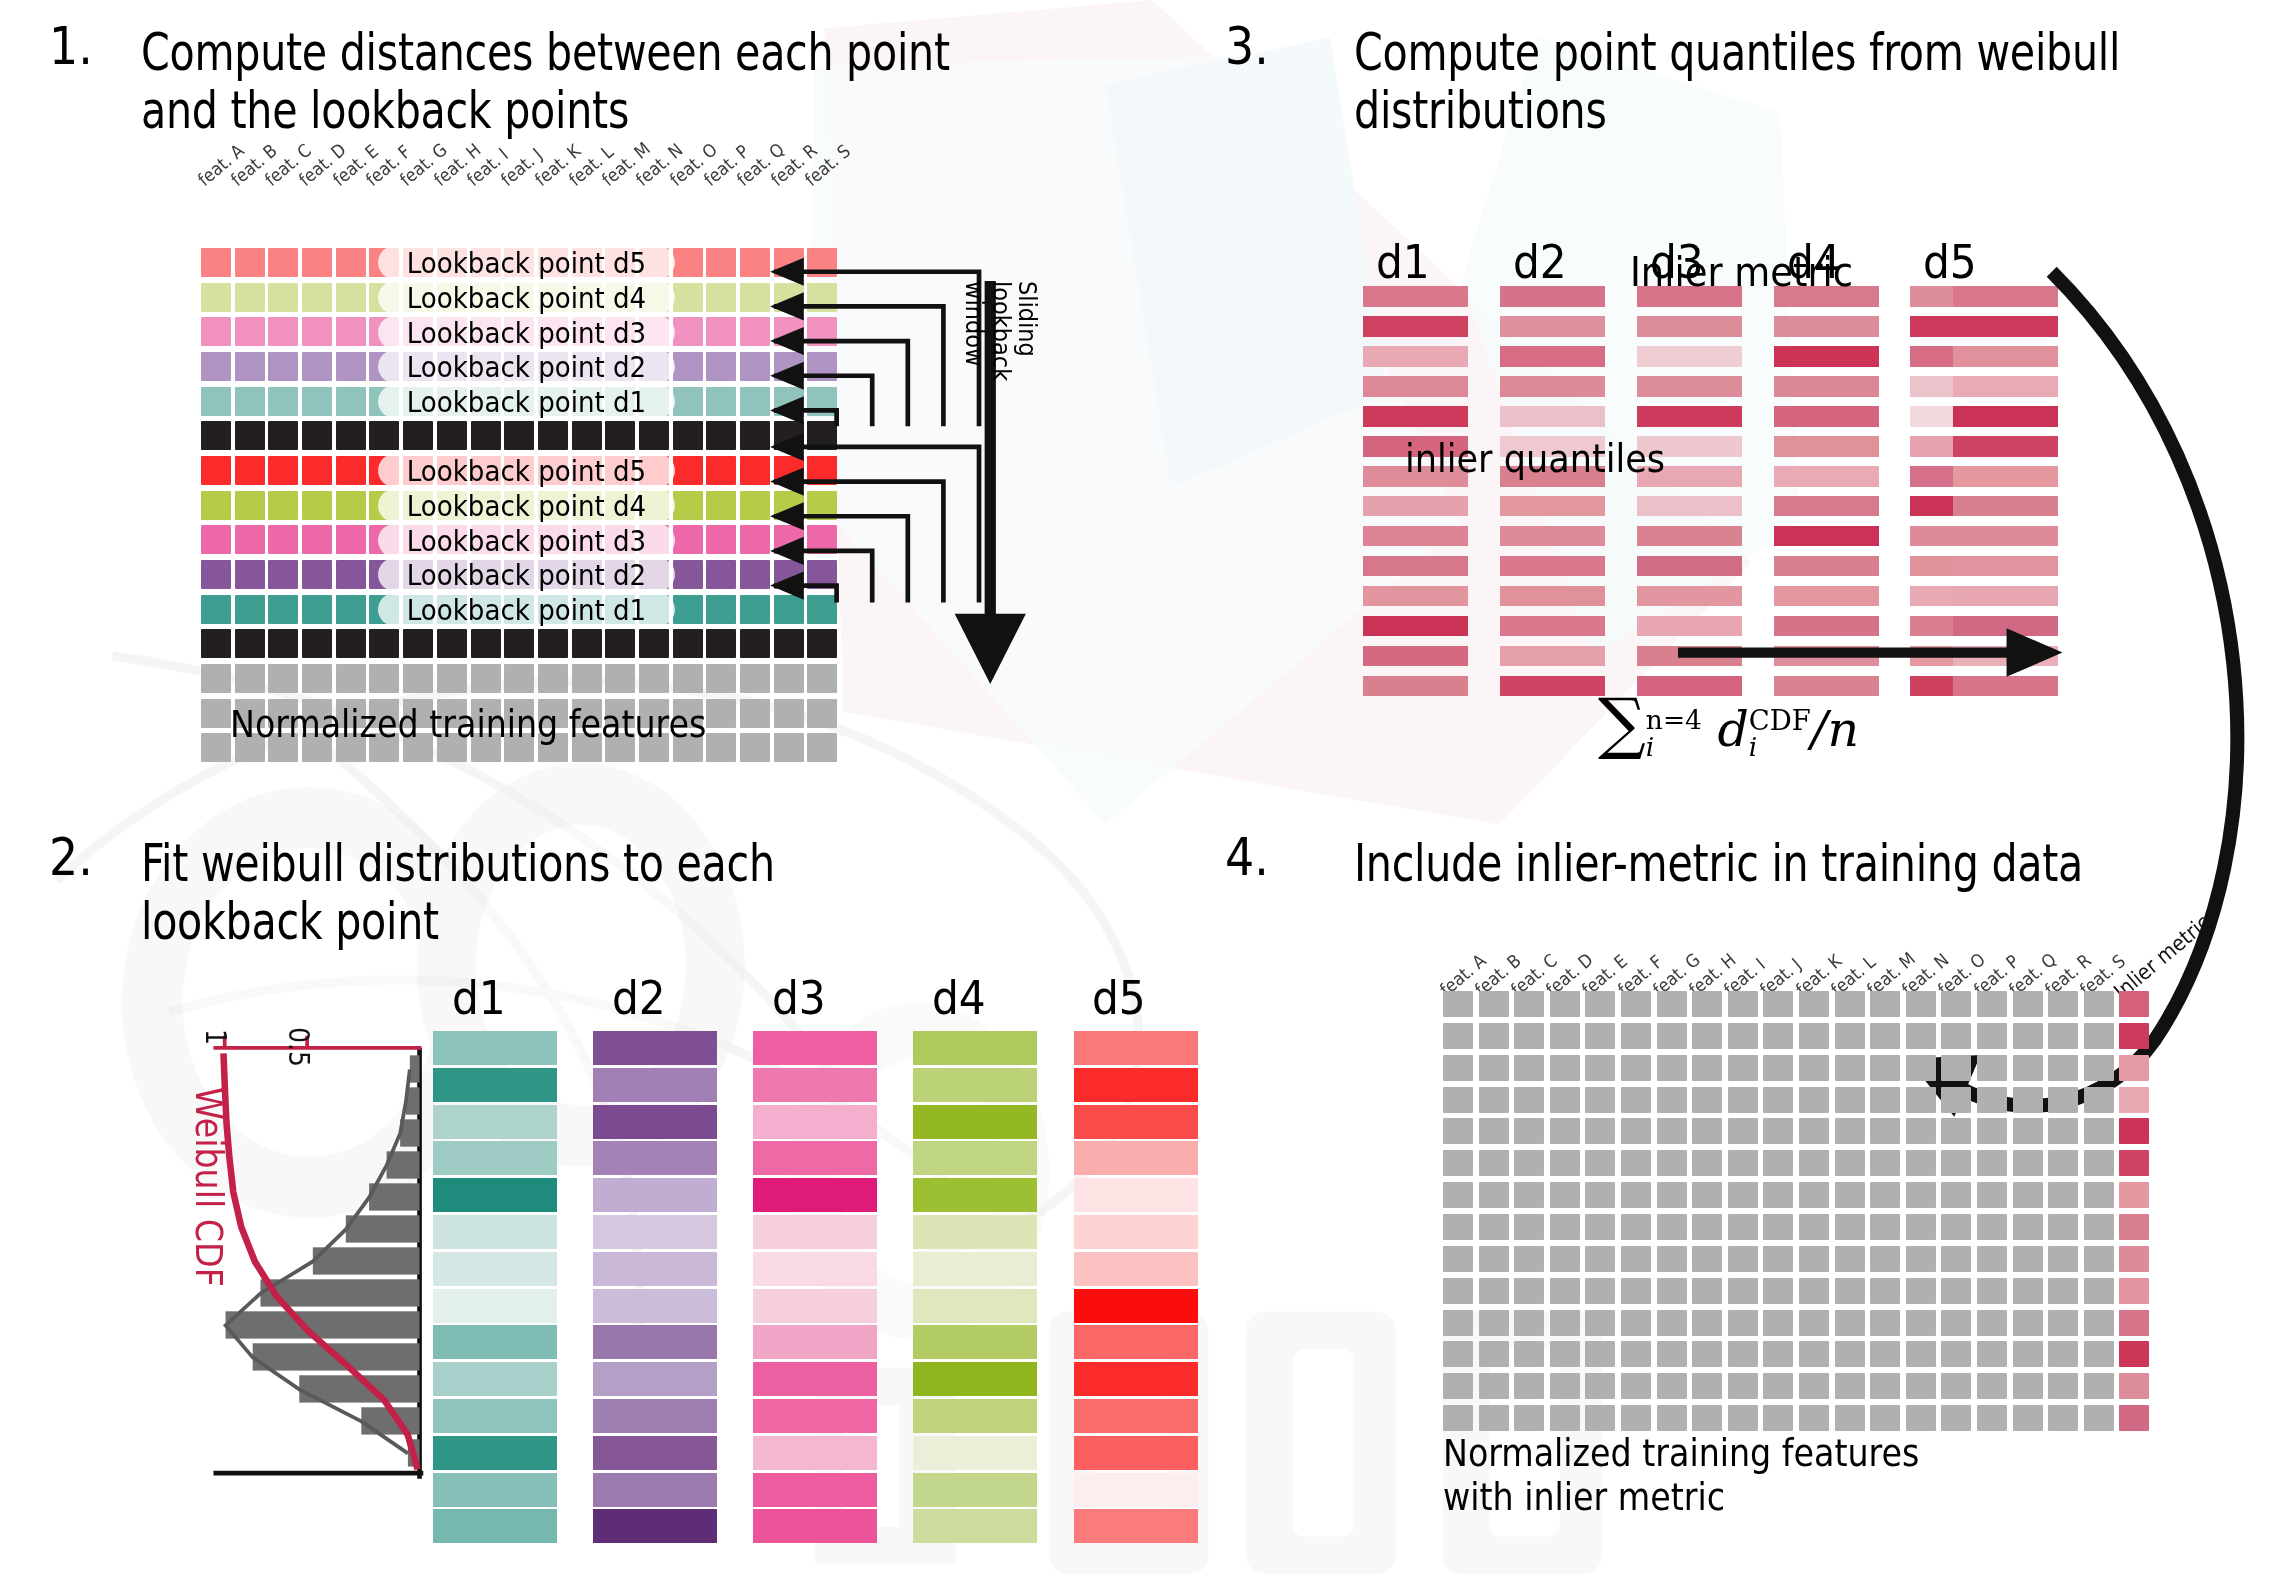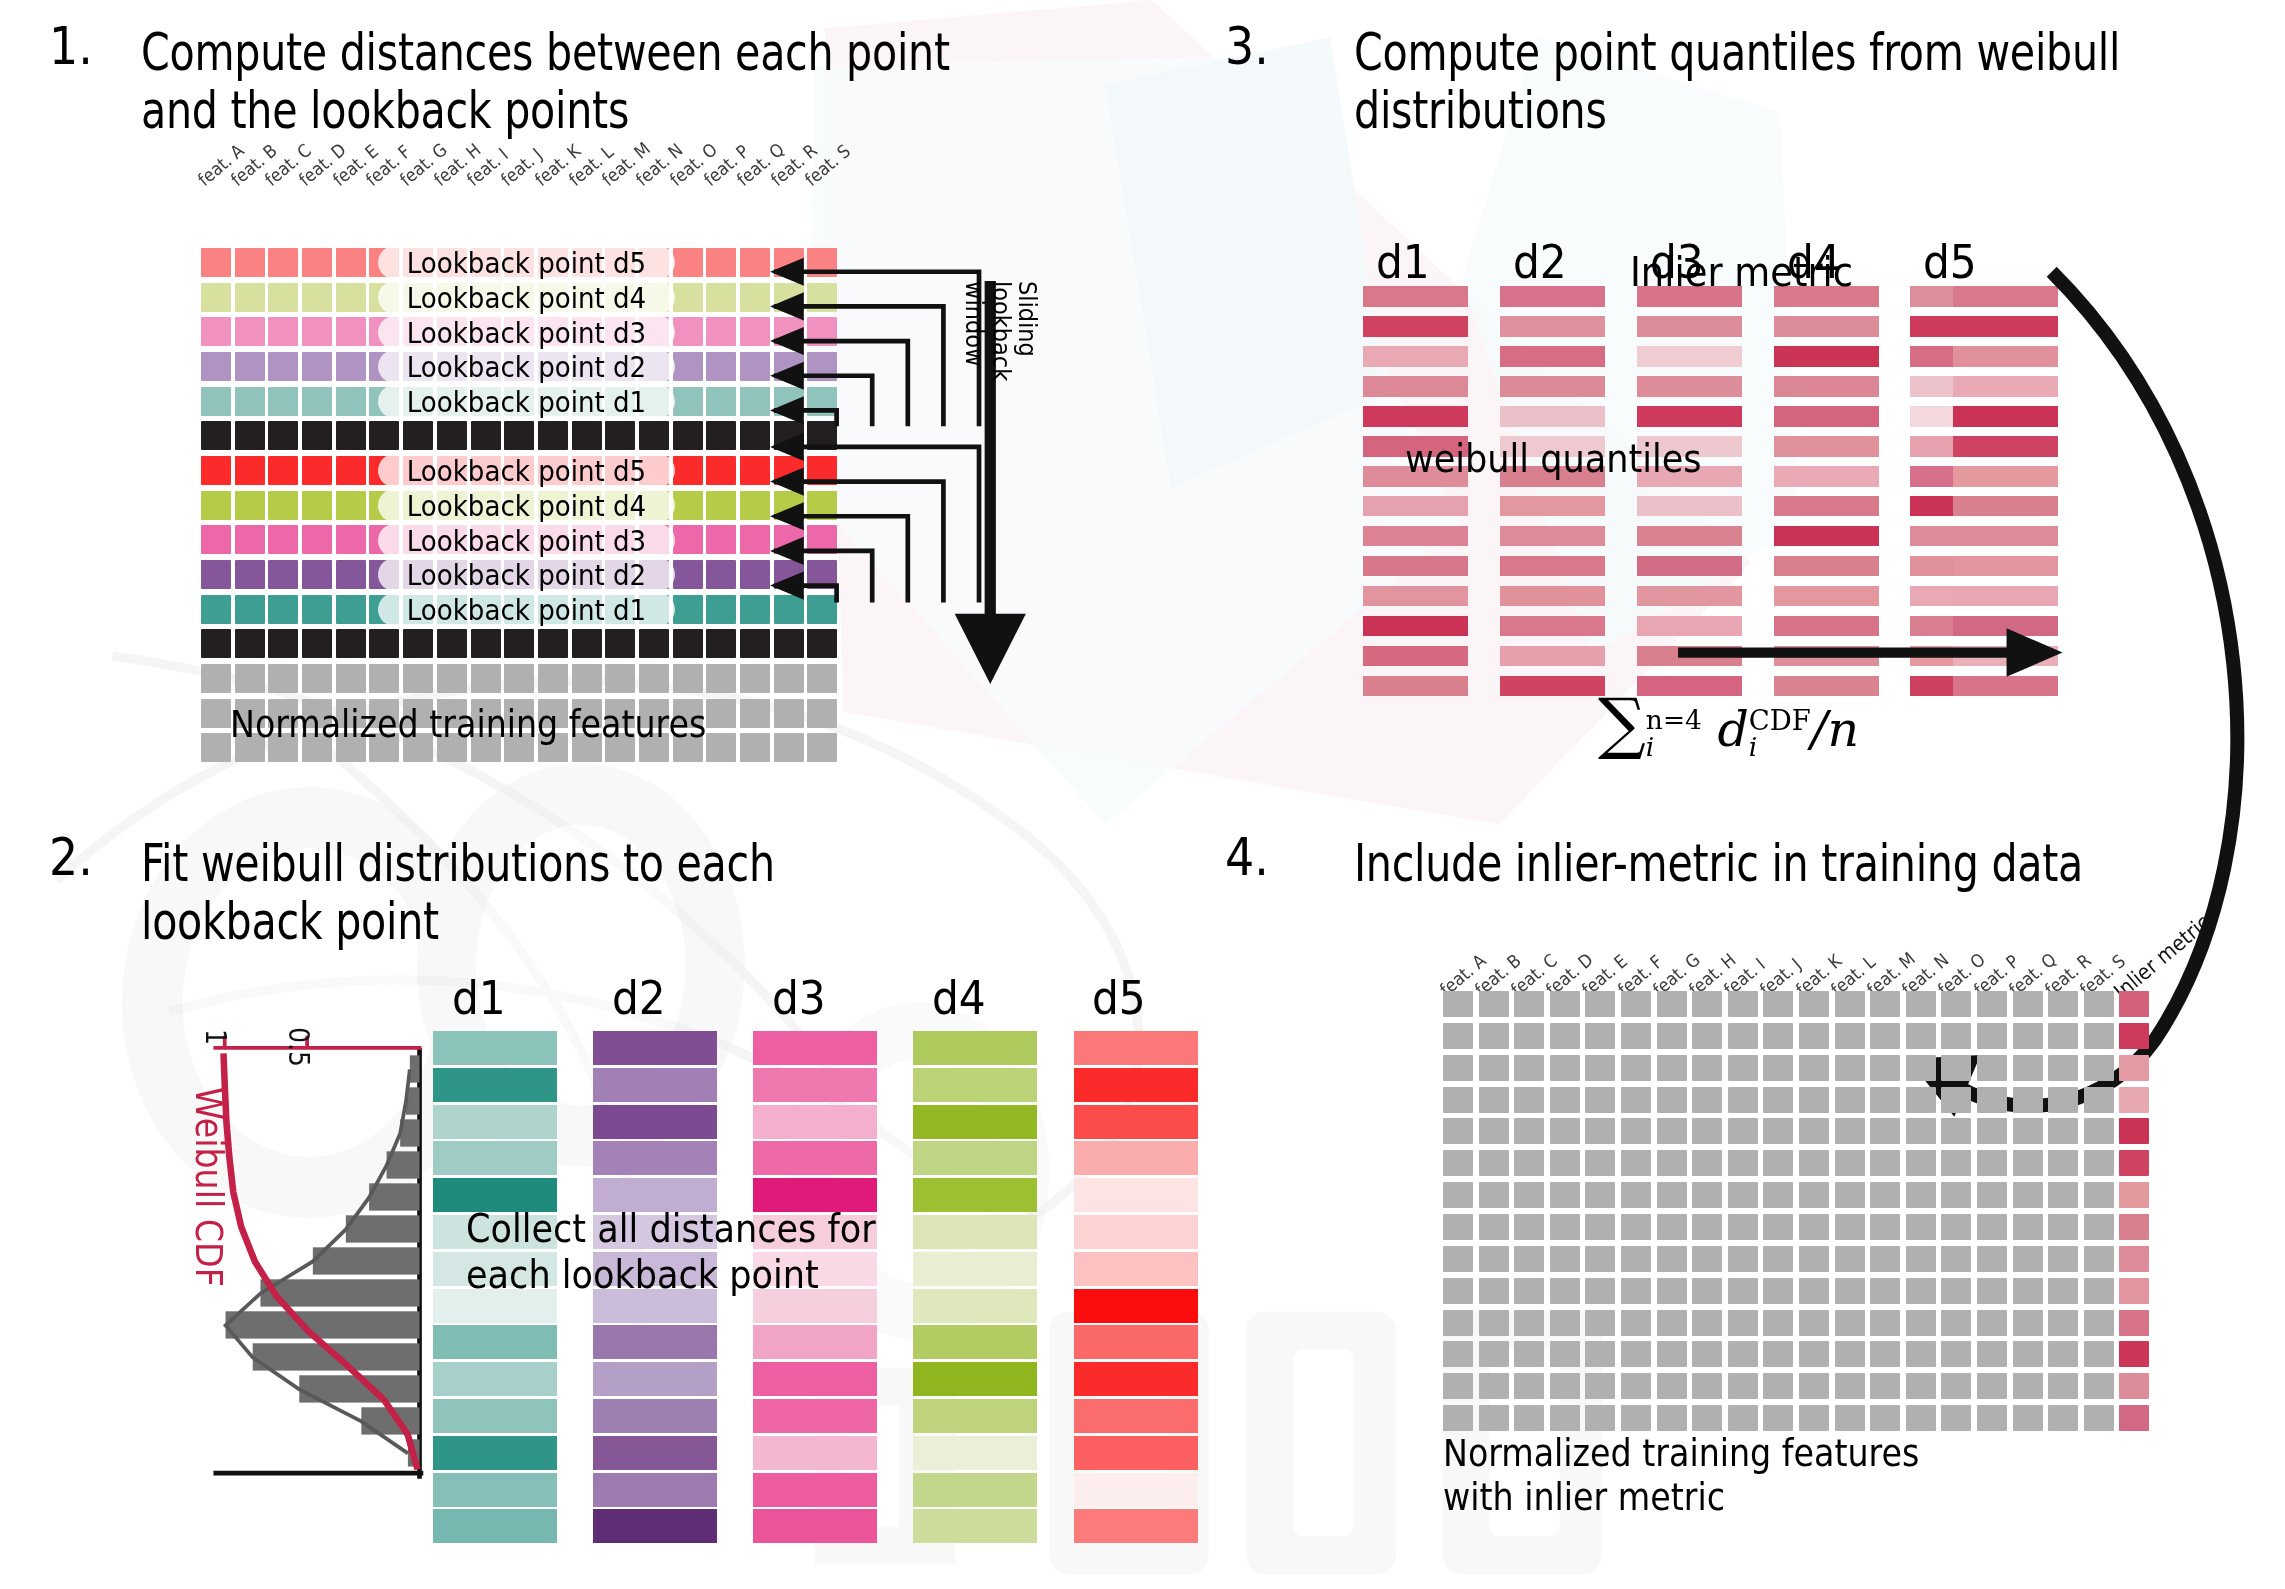--- a/index.html
+++ b/index.html
@@ -670,22 +670,20 @@
         <div class="bar" style="height: 34px; margin-bottom: 2.8px; background: rgb(251, 13, 13);"></div>
         <div class="bar" style="height: 34px; margin-bottom: 2.8px; background: rgb(251, 104, 104);"></div>
         <div class="bar" style="height: 34px; margin-bottom: 2.8px; background: rgb(251, 43, 43);"></div>
         <div class="bar" style="height: 34px; margin-bottom: 2.8px; background: rgb(251, 108, 108);"></div>
         <div class="bar" style="height: 34px; margin-bottom: 2.8px; background: rgb(251, 95, 95);"></div>
         <div class="bar" style="height: 34px; margin-bottom: 2.8px; background: rgb(253, 238, 238);"></div>
         <div class="bar" style="height: 34px; margin-bottom: 2.8px; background: rgb(251, 122, 122);"></div>
       </div>
     </div>
 
-  <div class="overlay-caption" style="left:466px; top:1206px;">Collect all distances for
-each lookback point</div>
 
   <div class="panel-num" style="left:1225px; top:20.6px;">3.</div>
   <div class="panel-title" style="left:1354px; top:22.5px; width:937px;">Compute point quantiles from
 weibull distributions</div>
 
   <div id="p3-heads">
       <div class="dhead" style="left: 1376px; top: 234px;">d1</div>
       <div class="dhead" style="left: 1513px; top: 234px;">d2</div>
       <div class="dhead" style="left: 1650px; top: 234px;">d3</div>
       <div class="dhead" style="left: 1787px; top: 234px;">d4</div>
@@ -787,21 +785,21 @@
         <div class="bar" style="height: 20.6px; margin-bottom: 9.4px; background: rgb(217, 128, 143);"></div>
         <div class="bar" style="height: 20.6px; margin-bottom: 9.4px; background: rgb(221, 139, 152);"></div>
         <div class="bar" style="height: 20.6px; margin-bottom: 9.4px; background: rgb(226, 149, 159);"></div>
         <div class="bar" style="height: 20.6px; margin-bottom: 9.4px; background: rgb(231, 166, 178);"></div>
         <div class="bar" style="height: 20.6px; margin-bottom: 9.4px; background: rgb(209, 105, 133);"></div>
         <div class="bar" style="height: 20.6px; margin-bottom: 9.4px; background: rgb(234, 176, 186);"></div>
         <div class="bar" style="height: 20.6px; margin-bottom: 9.4px; background: rgb(215, 116, 137);"></div>
       </div>
     </div>
 
-  <div class="overlay-caption" style="left:1405px; top:436px;">weibull quantiles</div>
+  <div class="overlay-caption" style="left:1405px; top:436px;">inlier quantiles</div>
 
   <svg style="left:1677px; top:632px;" width="394" height="56" viewBox="0 0 420 60">
     <line x1="0" y1="22" x2="360" y2="22" stroke="#111" stroke-width="11"></line>
     <polygon points="412,22 352,-4 352,48" fill="#111"></polygon>
   </svg>
 
   <div class="formula" style="left:1598px; top:684px;">
     <span class="sum">∑</span><span style="display:inline-block; vertical-align:middle; line-height:1;"><sup style="display:block;">n=4</sup><sub style="display:block;">i</sub></span>&nbsp;<span>d</span><span style="display:inline-block; vertical-align:middle; line-height:1;"><sup class="cdfsup" style="display:block;">CDF</sup><sub style="display:block;">i</sub></span><span>/n</span>
   </div>
 

